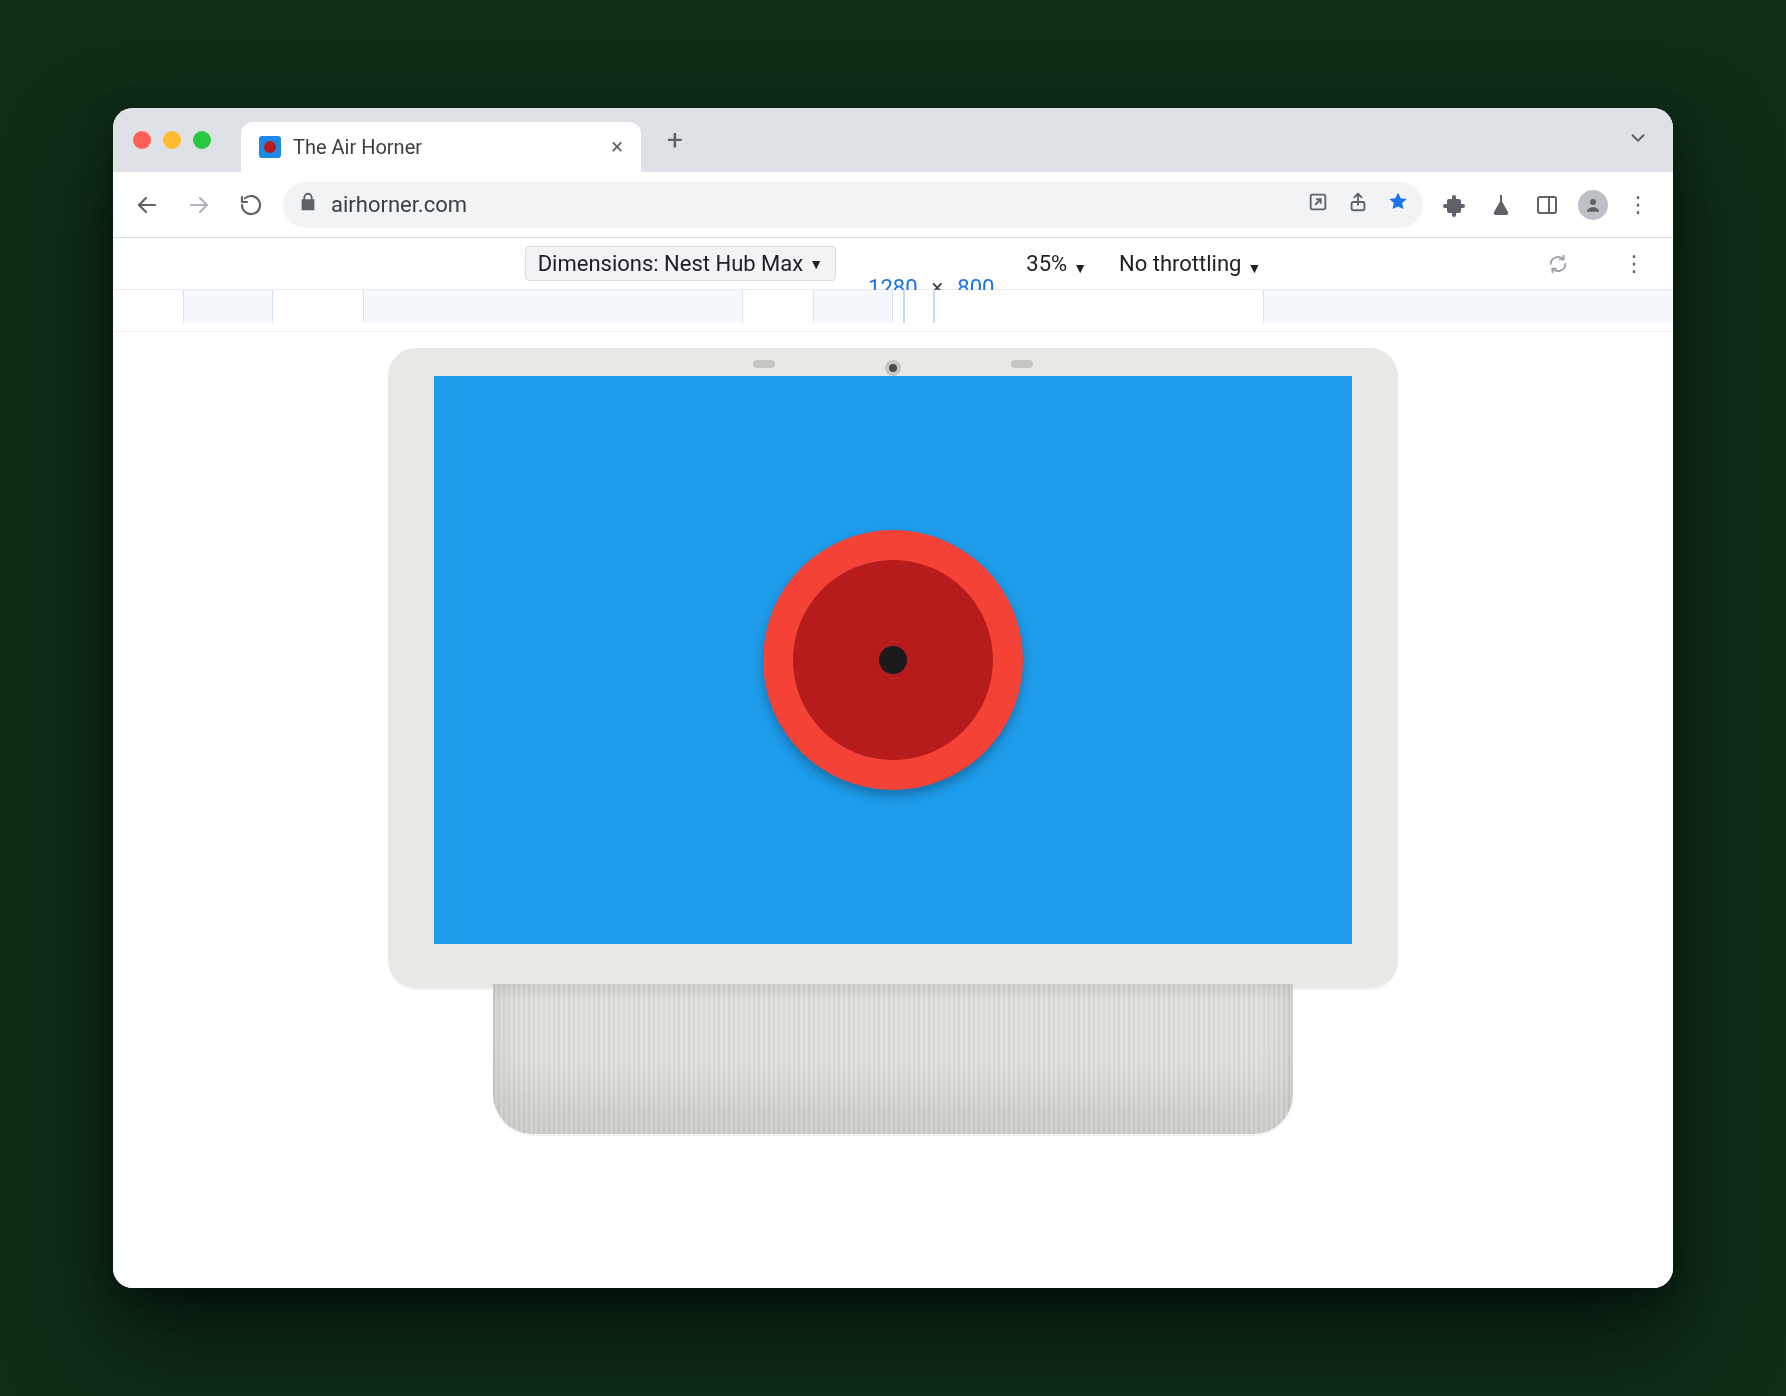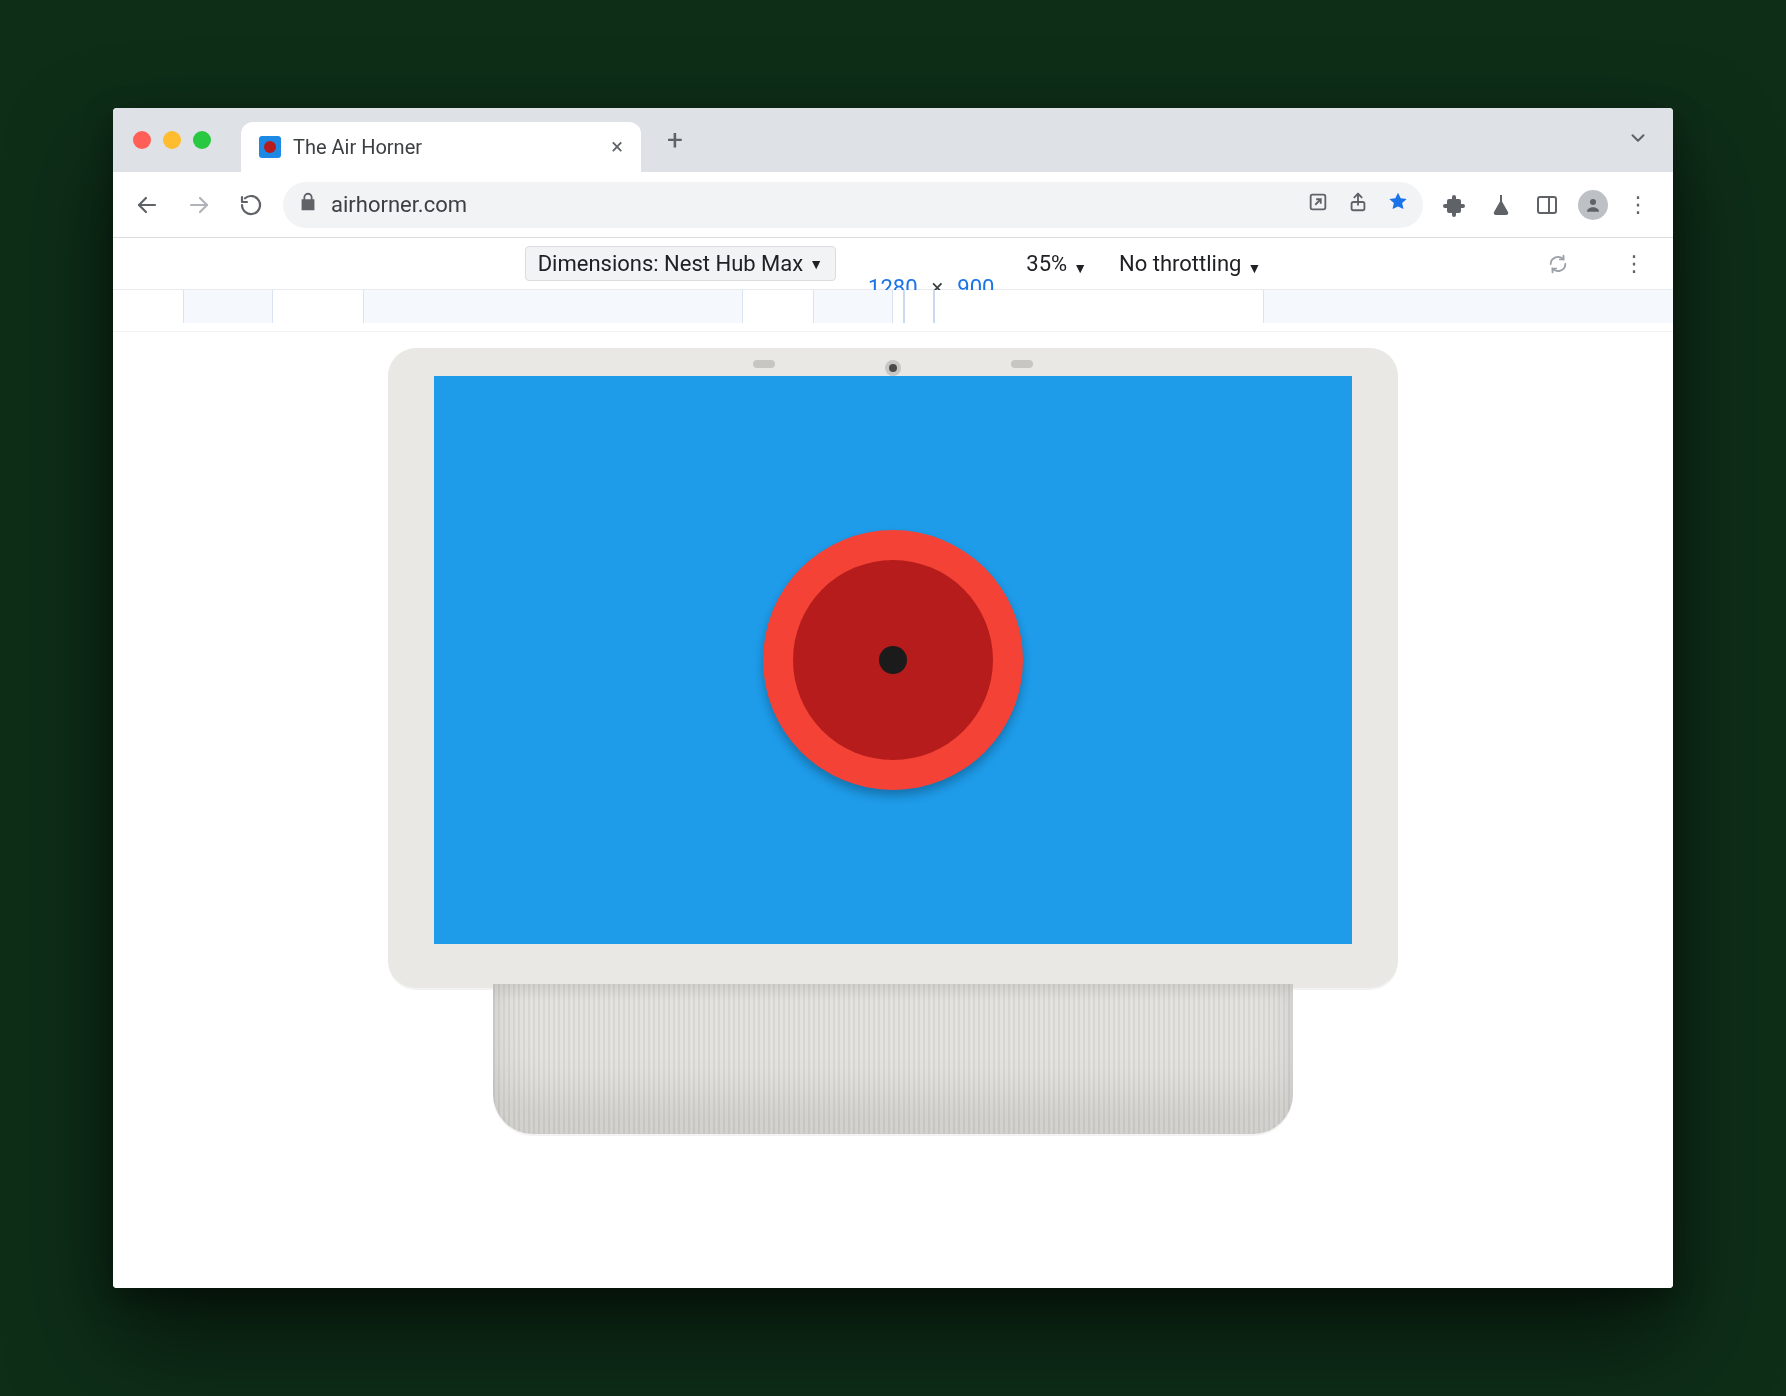--- a/index.html
+++ b/index.html
@@ -11,21 +11,21 @@
     align-items: center;
     justify-content: center;
     width: 1786px;
     height: 1396px;
   }
 
   .window {
     width: 1560px;
     height: 1180px;
     background: #ffffff;
-    border-radius: 4px;
+    border-radius: 20px;
     box-shadow: 0 50px 100px rgba(0,0,0,0.55), 0 10px 30px rgba(0,0,0,0.35);
     overflow: hidden;
     display: flex;
     flex-direction: column;
   }
 
   
   .titlebar {
     height: 64px;
     background: #dee1e6;
@@ -364,21 +364,21 @@
   </div>
 
   <div class="device-bar">
     <div class="dim-chip">
       <span>Dimensions: Nest Hub Max</span>
       <span class="tri">▼</span>
     </div>
     <div class="dims">
       <span>1280</span>
       <span class="x">×</span>
-      <span>900</span>
+      <span>800</span>
     </div>
     <div class="zoom">
       <span>35%</span>
       <span class="tri">▼</span>
     </div>
     <div class="throttle">
       <span>No throttling</span>
       <span class="tri">▼</span>
     </div>
     <div class="rotate icon">

